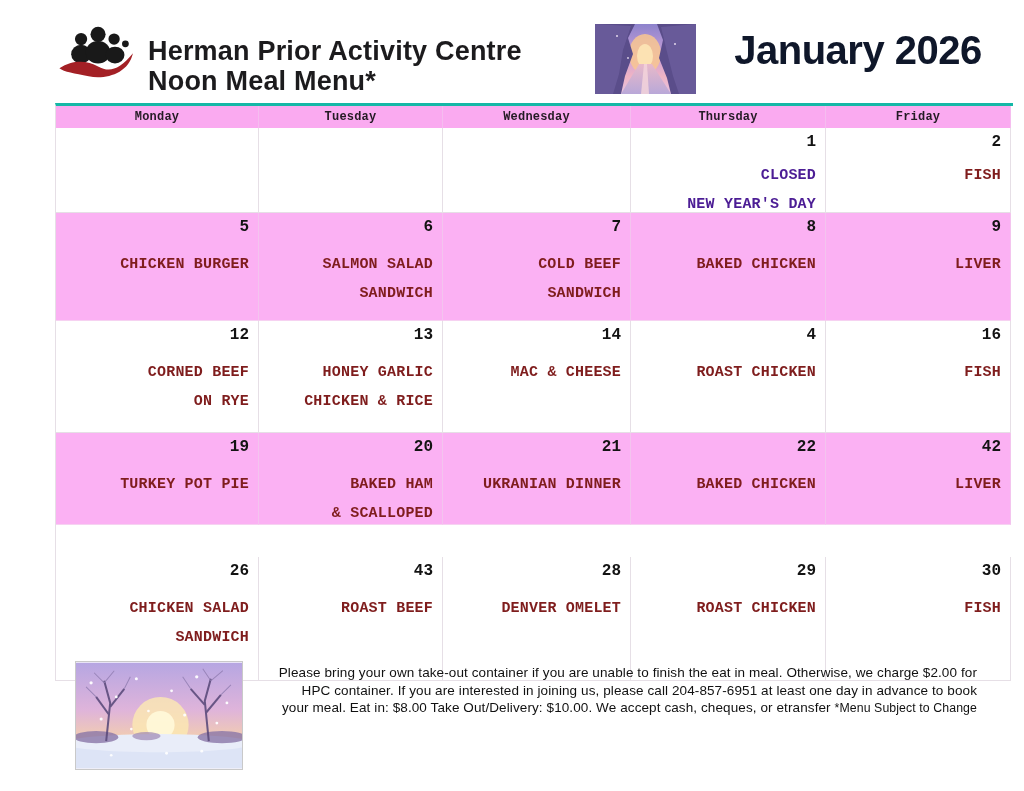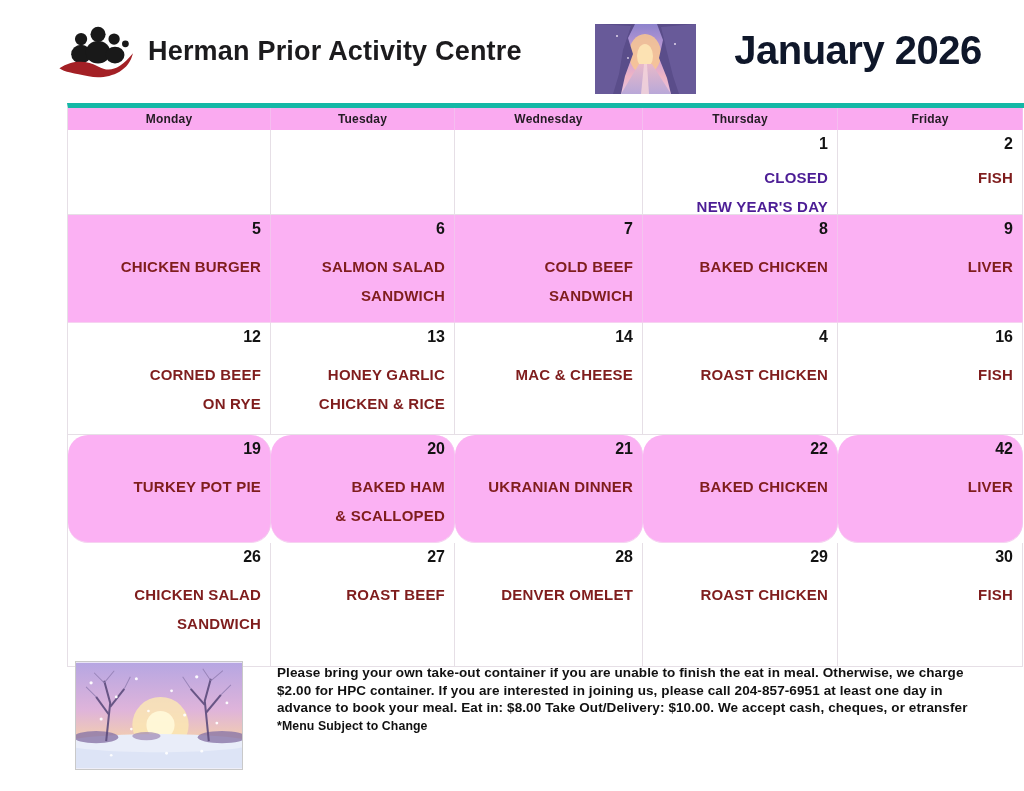--- a/index.html
+++ b/index.html
@@ -9,64 +9,65 @@
   
   .logo{position:absolute;left:56px;top:24px;width:86px;height:66px;}
   .titleblock{position:absolute;left:148px;top:36px;width:430px;color:#1c1b1d;}
   .titleblock .t1{font-size:27px;font-weight:bold;line-height:30px;letter-spacing:.2px;}
   .titleblock .t2{font-size:27px;font-weight:bold;line-height:30px;letter-spacing:.2px;}
   .photo-top{position:absolute;left:595px;top:24px;width:101px;height:70px;display:block;}
   .month{position:absolute;left:700px;top:28px;width:316px;text-align:center;
          font-size:40px;font-weight:bold;color:#0f172a;letter-spacing:-.5px;}
 
   
-  .cal{position:absolute;left:67px;top:103px;width:957px;border-left:1px solid #e6dfe6;border-top:5px solid #14b8a6;}
+  .cal{position:absolute;left:55px;top:103px;width:957px;border-left:1px solid #e6dfe6;border-top:3px solid #14b8a6;font-family:Liberation Mono, monospace;}
   .row{display:grid;grid-template-columns:203px 184px 188px 195px 185px;}
   .row.hdr  > div{height:22px;}
   .row.w0 > div{height:85px;}
   .row.w1 > div{height:108px;}
   .row.w2 > div{height:112px;}
-  .row.w3 > div{height:108px;border-radius:20px;}
-  .row.w4 > div{height:124px;}
+  .row.w3 > div{height:92px;}
+  .row.w4 > div{height:124px;margin-top:32px;}
   .cell{box-sizing:border-box;border-right:1px solid #e6dfe6;border-bottom:1px solid #e6dfe6;
         background:#ffffff;padding:3px 9px 0 4px;overflow:hidden;}
   .cell.pink{background:#fbb1f3;border-right:1px solid #f3c4ee;border-bottom:1px solid #f6d2f1;}
   .hcell{box-sizing:border-box;background:#faaaf0;border-right:1px solid #f5bdef;
          display:flex;align-items:center;justify-content:center;
          font-size:12px;font-weight:bold;color:#241b24;letter-spacing:.2px;}
   .daynum{text-align:right;font-size:16px;font-weight:bold;color:#131313;line-height:22px;}
   .meals{margin-top:12px;}
   .w0 .meals{margin-top:8px;}
   .meal{text-align:right;font-size:15px;font-weight:bold;color:#7f1d1d;line-height:29px;letter-spacing:.2px;white-space:nowrap;}
   .meals.closed .meal{color:#4c1d95;}
 
   
   .photo-bottom{position:absolute;left:75px;top:661px;width:166px;height:107px;border:1px solid #c9c9c9;background:#fff;}
-  .note{position:absolute;left:277px;top:664px;width:700px;font-size:13.5px;font-weight:bold;
-        color:#111;line-height:17.5px;letter-spacing:.1px;}
+  .note{position:absolute;left:277px;top:664px;width:700px;font-size:13.5px;font-weight:normal;
+        color:#111;line-height:17.5px;letter-spacing:.1px;text-align:right;}
   .note .small{font-size:12.3px;}
 </style>
 </head>
 <body>
 
 <div class="page">
 
   <svg class="logo" viewBox="0 0 90 70" aria-hidden="true">
     <circle cx="26" cy="16" r="6.5" fill="#191919"></circle>
     <circle cx="44" cy="11" r="8" fill="#191919"></circle>
     <circle cx="61" cy="16" r="6" fill="#191919"></circle>
     <circle cx="73" cy="21" r="3.6" fill="#191919"></circle>
     <ellipse cx="26" cy="32" rx="10.5" ry="10" fill="#191919"></ellipse>
     <ellipse cx="44" cy="30" rx="13" ry="12" fill="#191919"></ellipse>
     <ellipse cx="62" cy="33" rx="10" ry="9" fill="#191919"></ellipse>
     <path d="M3,47 C18,37 33,39 44,45 C56,51.5 66,49 81,31 C76,53 52,59 34,55.5 C19,52.5 8,51 3,47 Z" fill="#a32025"></path>
   </svg>
 
   <div class="titleblock">
     <div class="t1">Herman Prior Activity Centre</div>
+    <div class="t2">Noon Meal Menu*</div>
   </div>
 
   <svg class="photo-top" viewBox="0 0 101 70" aria-hidden="true">
     <defs>
       <linearGradient id="sky1" x1="0" y1="0" x2="0" y2="1">
         <stop offset="0" stop-color="#8d83cc"></stop>
         <stop offset="0.45" stop-color="#caa0d8"></stop>
         <stop offset="0.75" stop-color="#f0b4c4"></stop>
         <stop offset="1" stop-color="#e3c2e2"></stop>
       </linearGradient>
@@ -226,21 +227,21 @@
 
     <div class="row w4">
       <div class="cell">
         <div class="daynum">26</div>
         <div class="meals">
           <div class="meal">CHICKEN SALAD</div>
           <div class="meal">SANDWICH</div>
         </div>
       </div>
       <div class="cell">
-        <div class="daynum">27</div>
+        <div class="daynum">43</div>
         <div class="meals">
           <div class="meal">ROAST BEEF</div>
         </div>
       </div>
       <div class="cell">
         <div class="daynum">28</div>
         <div class="meals">
           <div class="meal">DENVER OMELET</div>
         </div>
       </div>

